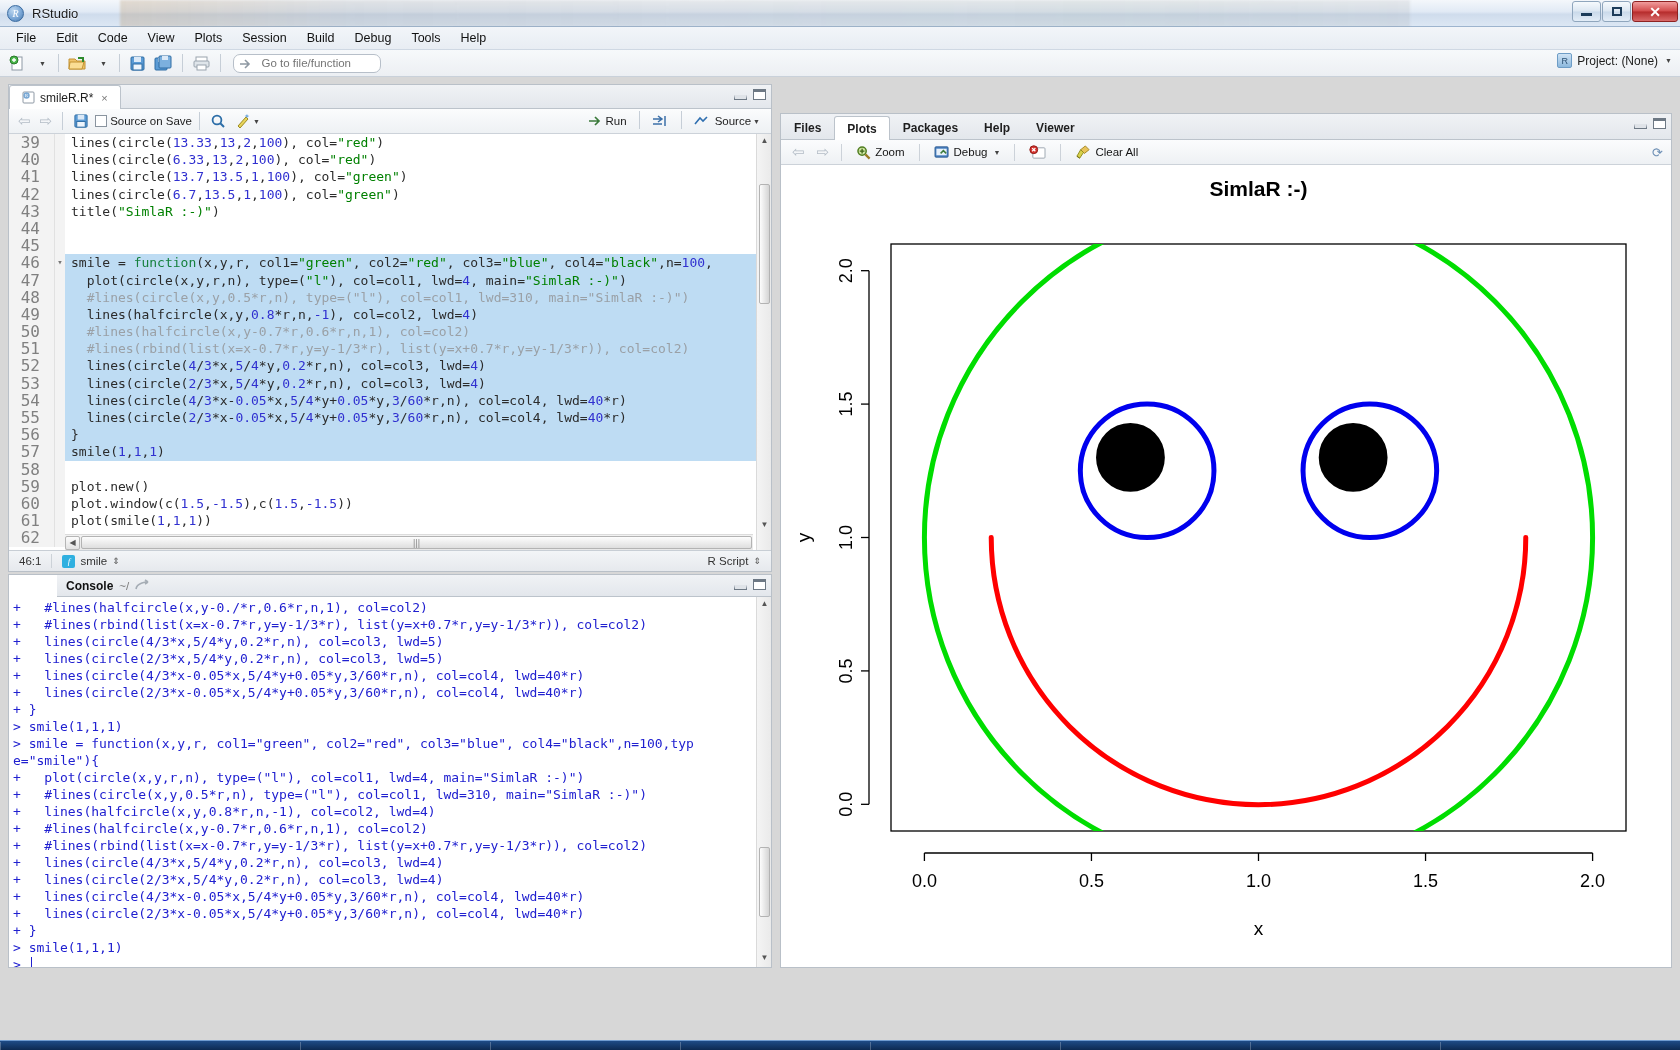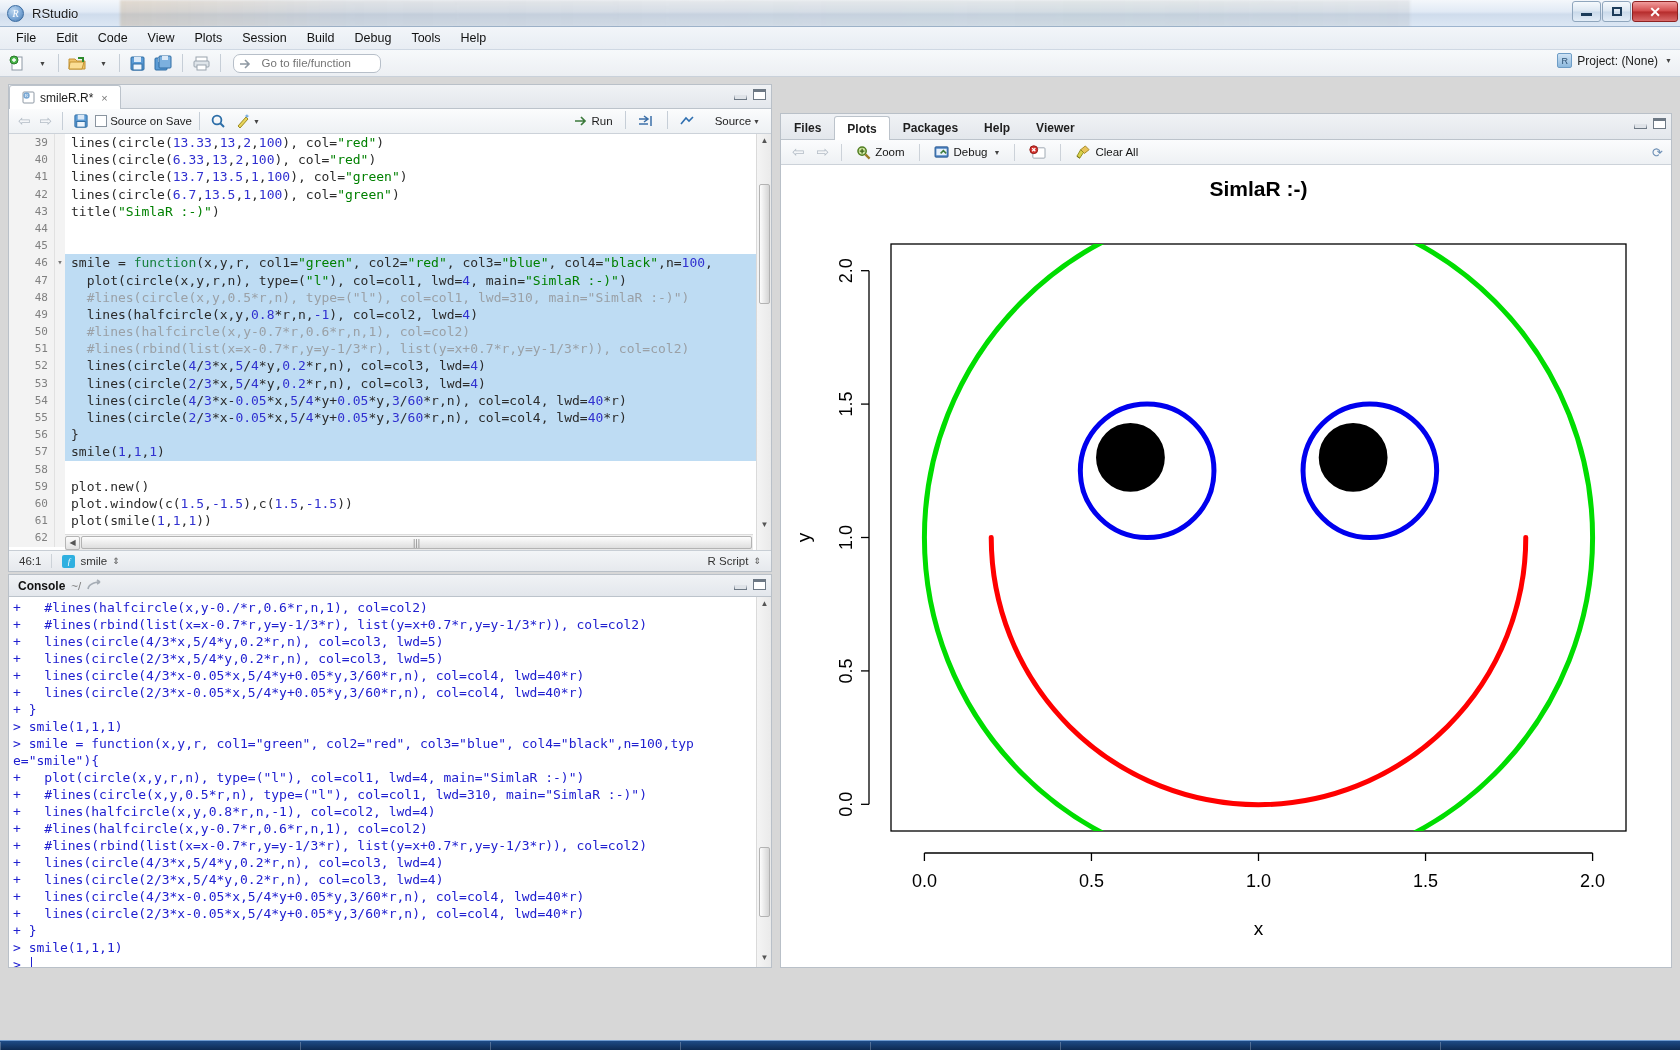--- a/index.html
+++ b/index.html
@@ -135,22 +135,22 @@
 
   
   .codewrap { position: absolute; left: 0; right: 0; top: 0; bottom: 0; overflow: hidden; background: #fff; }
   .codearea {
     position: absolute; left: 0; top: 0; right: 0; bottom: 0;
     font-family: "DejaVu Sans Mono", monospace; font-size: 13px; line-height: 17.2px;
     white-space: pre; overflow: hidden;
   }
   .cline { display: flex; height: 17.2px; }
   .gutter {
-    width: 46px; min-width: 46px; text-align: right; padding-right: 6px;
-    color: #808080; background: #f3f3f3; font-size: 11px; user-select: none;
+    width: 46px; min-width: 46px; text-align: right; padding-right: 14px;
+    color: #808080; background: #f3f3f3; font-size: 16px; user-select: none;
     border-right: 1px solid #e1e1e1;
   }
   .fold { width: 10px; min-width: 10px; color: #777; font-size: 9px; text-align: center; background: #f3f3f3;}
   .ctext { padding-left: 6px; flex: 1; }
   .sel .ctext { background: #bedcf3; }
   .sel .gutter { background: #f3f3f3; }
   .k { color: #15803d; }           
   .s { color: #008000; }           
   .n { color: #3030d0; }           
   .cm { color: #9aa0a6; }
@@ -384,21 +384,21 @@
             <path d="M1 4h9M6 1l4 3-4 3" stroke="#3b6fa8" stroke-width="1.5" fill="none"></path>
             <path d="M1 9h9" stroke="#3b6fa8" stroke-width="1.5"></path>
             <path d="M13 1v10" stroke="#3b6fa8" stroke-width="1.5"></path>
           </svg>
         </div>
         <div class="tb-sep"></div>
         <div class="tb-btn">
           <svg width="15" height="12" viewBox="0 0 15 12">
             <path d="M1 9l5-6 3 3 4-4" stroke="#2f6fb0" stroke-width="1.6" fill="none"></path>
           </svg>
-          <span style="margin-left:20px">Source</span>
+          <span style="margin-left:6px">Source</span>
           <span class="caret">▼</span>
         </div>
       </div>
     </div>
 
     <div style="position:absolute; left:0; right:0; top:49px; bottom:21px; background:#fff;">
       <div class="codewrap">
         <div class="codearea" id="code-lines"><div class="cline"><div class="gutter">39</div><div class="fold"></div><div class="ctext"><span class="fn">lines(circle(</span><span class="n">13.33</span><span class="fn">,</span><span class="n">13</span><span class="fn">,</span><span class="n">2</span><span class="fn">,</span><span class="n">100</span><span class="fn">), col=</span><span class="s">"red"</span><span class="fn">)</span></div></div><div class="cline"><div class="gutter">40</div><div class="fold"></div><div class="ctext"><span class="fn">lines(circle(</span><span class="n">6.33</span><span class="fn">,</span><span class="n">13</span><span class="fn">,</span><span class="n">2</span><span class="fn">,</span><span class="n">100</span><span class="fn">), col=</span><span class="s">"red"</span><span class="fn">)</span></div></div><div class="cline"><div class="gutter">41</div><div class="fold"></div><div class="ctext"><span class="fn">lines(circle(</span><span class="n">13.7</span><span class="fn">,</span><span class="n">13.5</span><span class="fn">,</span><span class="n">1</span><span class="fn">,</span><span class="n">100</span><span class="fn">), col=</span><span class="s">"green"</span><span class="fn">)</span></div></div><div class="cline"><div class="gutter">42</div><div class="fold"></div><div class="ctext"><span class="fn">lines(circle(</span><span class="n">6.7</span><span class="fn">,</span><span class="n">13.5</span><span class="fn">,</span><span class="n">1</span><span class="fn">,</span><span class="n">100</span><span class="fn">), col=</span><span class="s">"green"</span><span class="fn">)</span></div></div><div class="cline"><div class="gutter">43</div><div class="fold"></div><div class="ctext"><span class="fn">title(</span><span class="s">"SimlaR :-)"</span><span class="fn">)</span></div></div><div class="cline"><div class="gutter">44</div><div class="fold"></div><div class="ctext">&nbsp;</div></div><div class="cline"><div class="gutter">45</div><div class="fold"></div><div class="ctext">&nbsp;</div></div><div class="cline sel"><div class="gutter">46</div><div class="fold">▾</div><div class="ctext"><span class="fn">smile = </span><span class="k">function</span><span class="fn">(x,y,r, col1=</span><span class="s">"green"</span><span class="fn">, col2=</span><span class="s">"red"</span><span class="fn">, col3=</span><span class="s">"blue"</span><span class="fn">, col4=</span><span class="s">"black"</span><span class="fn">,n=</span><span class="n">100</span><span class="fn">,</span></div></div><div class="cline sel"><div class="gutter">47</div><div class="fold"></div><div class="ctext"><span class="fn">  plot(circle(x,y,r,n), type=(</span><span class="s">"l"</span><span class="fn">), col=col1, lwd=</span><span class="n">4</span><span class="fn">, main=</span><span class="s">"SimlaR :-)"</span><span class="fn">)</span></div></div><div class="cline sel"><div class="gutter">48</div><div class="fold"></div><div class="ctext"><span class="cm">  #lines(circle(x,y,0.5*r,n), type=("l"), col=col1, lwd=310, main="SimlaR :-)")</span></div></div><div class="cline sel"><div class="gutter">49</div><div class="fold"></div><div class="ctext"><span class="fn">  lines(halfcircle(x,y,</span><span class="n">0.8</span><span class="fn">*r,n,</span><span class="n">-1</span><span class="fn">), col=col2, lwd=</span><span class="n">4</span><span class="fn">)</span></div></div><div class="cline sel"><div class="gutter">50</div><div class="fold"></div><div class="ctext"><span class="cm">  #lines(halfcircle(x,y-0.7*r,0.6*r,n,1), col=col2)</span></div></div><div class="cline sel"><div class="gutter">51</div><div class="fold"></div><div class="ctext"><span class="cm">  #lines(rbind(list(x=x-0.7*r,y=y-1/3*r), list(y=x+0.7*r,y=y-1/3*r)), col=col2)</span></div></div><div class="cline sel"><div class="gutter">52</div><div class="fold"></div><div class="ctext"><span class="fn">  lines(circle(</span><span class="n">4</span><span class="fn">/</span><span class="n">3</span><span class="fn">*x,</span><span class="n">5</span><span class="fn">/</span><span class="n">4</span><span class="fn">*y,</span><span class="n">0.2</span><span class="fn">*r,n), col=col3, lwd=</span><span class="n">4</span><span class="fn">)</span></div></div><div class="cline sel"><div class="gutter">53</div><div class="fold"></div><div class="ctext"><span class="fn">  lines(circle(</span><span class="n">2</span><span class="fn">/</span><span class="n">3</span><span class="fn">*x,</span><span class="n">5</span><span class="fn">/</span><span class="n">4</span><span class="fn">*y,</span><span class="n">0.2</span><span class="fn">*r,n), col=col3, lwd=</span><span class="n">4</span><span class="fn">)</span></div></div><div class="cline sel"><div class="gutter">54</div><div class="fold"></div><div class="ctext"><span class="fn">  lines(circle(</span><span class="n">4</span><span class="fn">/</span><span class="n">3</span><span class="fn">*x-</span><span class="n">0.05</span><span class="fn">*x,</span><span class="n">5</span><span class="fn">/</span><span class="n">4</span><span class="fn">*y+</span><span class="n">0.05</span><span class="fn">*y,</span><span class="n">3</span><span class="fn">/</span><span class="n">60</span><span class="fn">*r,n), col=col4, lwd=</span><span class="n">40</span><span class="fn">*r)</span></div></div><div class="cline sel"><div class="gutter">55</div><div class="fold"></div><div class="ctext"><span class="fn">  lines(circle(</span><span class="n">2</span><span class="fn">/</span><span class="n">3</span><span class="fn">*x-</span><span class="n">0.05</span><span class="fn">*x,</span><span class="n">5</span><span class="fn">/</span><span class="n">4</span><span class="fn">*y+</span><span class="n">0.05</span><span class="fn">*y,</span><span class="n">3</span><span class="fn">/</span><span class="n">60</span><span class="fn">*r,n), col=col4, lwd=</span><span class="n">40</span><span class="fn">*r)</span></div></div><div class="cline sel"><div class="gutter">56</div><div class="fold"></div><div class="ctext"><span class="fn">}</span></div></div><div class="cline sel"><div class="gutter">57</div><div class="fold"></div><div class="ctext"><span class="fn">smile(</span><span class="n">1</span><span class="fn">,</span><span class="n">1</span><span class="fn">,</span><span class="n">1</span><span class="fn">)</span></div></div><div class="cline"><div class="gutter">58</div><div class="fold"></div><div class="ctext">&nbsp;</div></div><div class="cline"><div class="gutter">59</div><div class="fold"></div><div class="ctext"><span class="fn">plot.new()</span></div></div><div class="cline"><div class="gutter">60</div><div class="fold"></div><div class="ctext"><span class="fn">plot.window(c(</span><span class="n">1.5</span><span class="fn">,</span><span class="n">-1.5</span><span class="fn">),c(</span><span class="n">1.5</span><span class="fn">,</span><span class="n">-1.5</span><span class="fn">))</span></div></div><div class="cline"><div class="gutter">61</div><div class="fold"></div><div class="ctext"><span class="fn">plot(smile(</span><span class="n">1</span><span class="fn">,</span><span class="n">1</span><span class="fn">,</span><span class="n">1</span><span class="fn">))</span></div></div><div class="cline"><div class="gutter">62</div><div class="fold"></div><div class="ctext">&nbsp;</div></div></div>
       </div>
 
@@ -426,21 +426,21 @@
       </div>
       <div style="margin-left:auto; display:flex; align-items:flex-end;">
         <div class="cell">
           <span>R Script</span>
           <span style="font-size:9px;color:#555">⇕</span>
         </div>
       </div>
     </div>
   </div>
 
-  <div class="pane" style="left:8px; top:574px; width:764px; height:394px;">
+  <div class="pane" style="left:8px; top:574px; width:764px; height:394px;padding-left:48px;">
     <div class="console-head">
       <span class="console-title">Console</span>
       <span class="console-path">~/</span>
       <svg width="16" height="13" viewBox="0 0 16 13" style="opacity:.55">
         <path d="M1 10c1-6 9-7 12-7M13 3l-3-2M13 3l-3 2" stroke="#6d7884" stroke-width="1.6" fill="none"></path>
       </svg>
       <div class="pane-minmax">
         <div class="mm-ico min"></div>
         <div class="mm-ico max"></div>
       </div>

